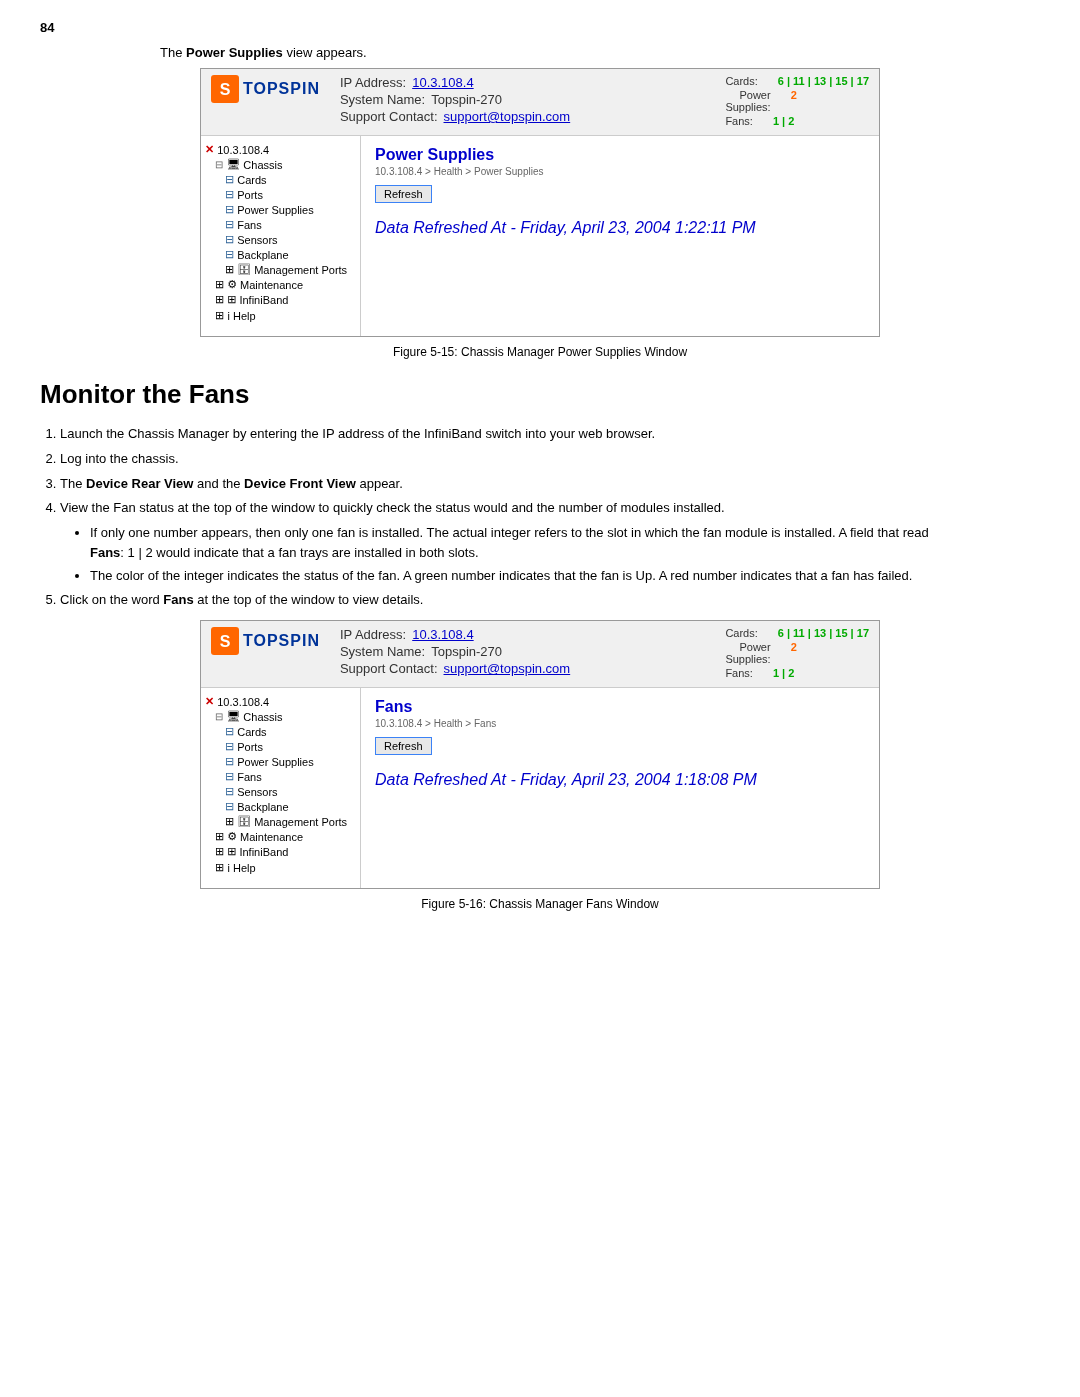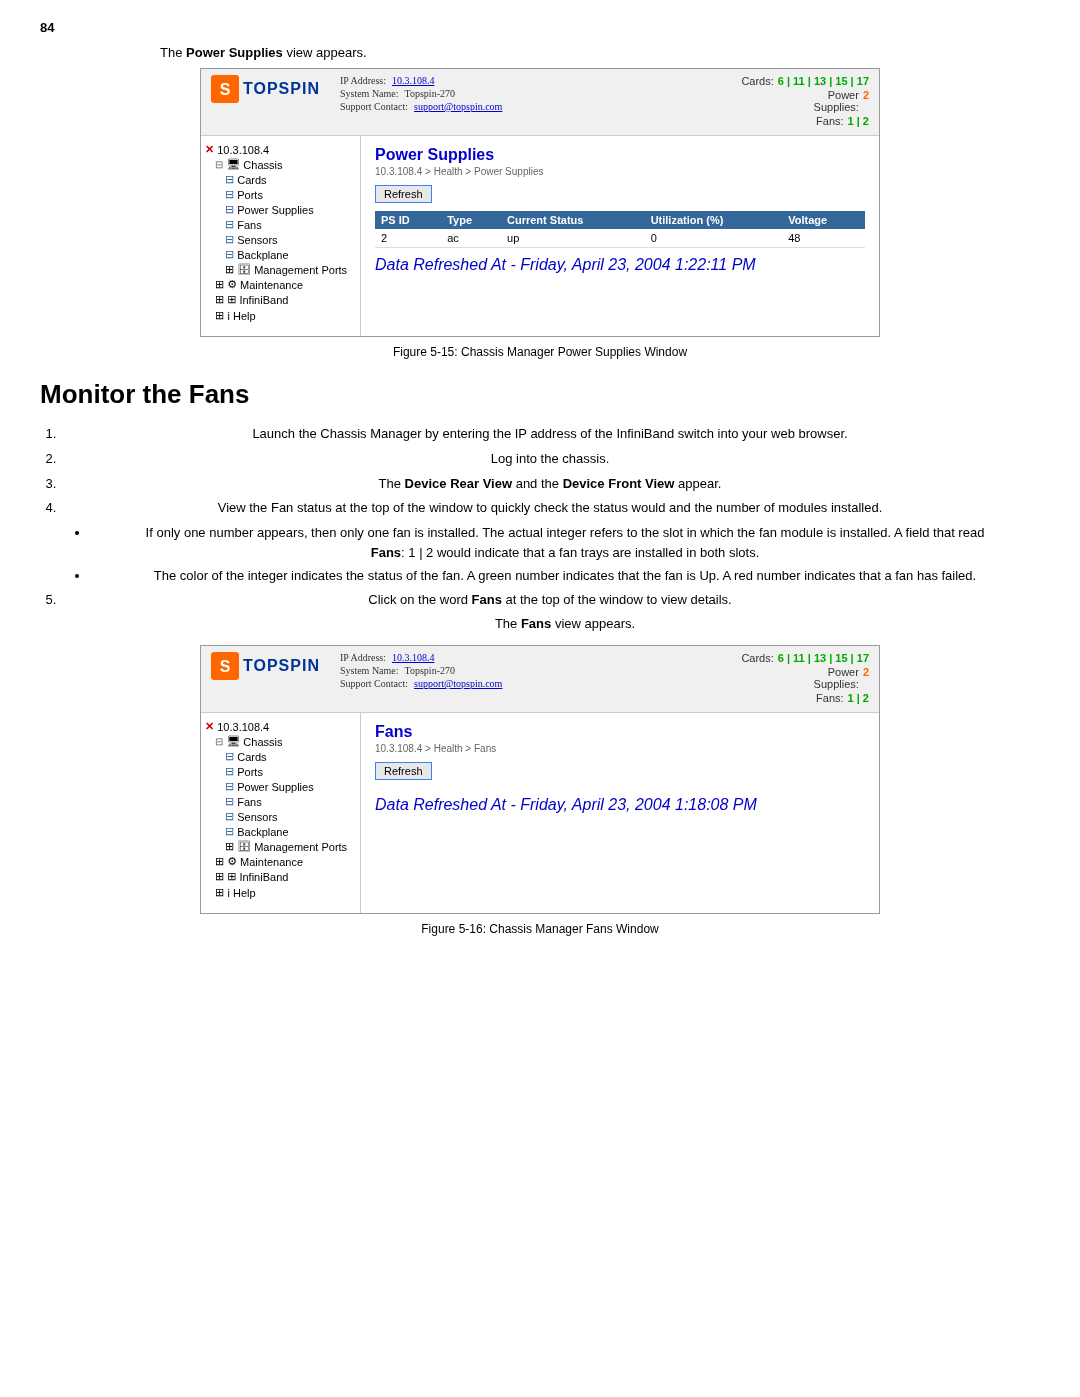--- a/index.html
+++ b/index.html
@@ -49,39 +49,38 @@
     }
     .logo-text {
       font-size: 16px;
       font-weight: bold;
       color: #003399;
       letter-spacing: 1px;
     }
     .header-info {
       flex: 1;
       padding-left: 20px;
-      font-size: 10px;
+      font-size: 13px;
       color: #333;
-      font-family: Liberation Serif, serif;
     }
     .header-info .row {
       display: flex;
       gap: 6px;
       margin-bottom: 2px;
     }
     .header-info .label { color: #333; }
     .header-info a { color: #0000cc; text-decoration: underline; }
     .header-stats {
       text-align: right;
       font-size: 11px;
     }
     .header-stats .stat-row {
       display: flex;
-      gap: 4px;
-      justify-content: flex-end;
+      gap: 20px;
+      justify-content: flex-start;
       margin-bottom: 2px;
     }
     .stat-label { color: #333; }
     .stat-value { color: #00aa00; font-weight: bold; }
     .stat-value-orange { color: #ff6600; font-weight: bold; }
     .browser-body {
       display: flex;
       min-height: 200px;
     }
     
@@ -170,21 +169,20 @@
       font-weight: bold;
       margin: 20px 0 14px;
     }
     .numbered-list {
       margin: 0 0 0 20px;
     }
     .numbered-list li {
       font-size: 13px;
       line-height: 1.6;
       margin-bottom: 4px;
-      text-align: center;
     }
     .bullet-list {
       list-style-type: disc;
       margin: 4px 0 4px 30px;
     }
     .bullet-list li {
       font-size: 13px;
       line-height: 1.5;
       margin-bottom: 4px;
     }
@@ -301,40 +299,20 @@
         <span>⊞</span>
         <span>ℹ</span>
         <span>Help</span>
       </div>
     </div>
 
     <div class="main-content">
       <div class="section-title">Power Supplies</div>
       <div class="breadcrumb">10.3.108.4 &gt; Health &gt; Power Supplies</div>
       <div class="refresh-btn">Refresh</div>
-      <table class="data-table">
-        <thead>
-          <tr>
-            <th>PS ID</th>
-            <th>Type</th>
-            <th>Current Status</th>
-            <th>Utilization (%)</th>
-            <th>Voltage</th>
-          </tr>
-        </thead>
-        <tbody>
-          <tr>
-            <td>2</td>
-            <td>ac</td>
-            <td>up</td>
-            <td>0</td>
-            <td>48</td>
-          </tr>
-        </tbody>
-      </table>
       <div class="data-refreshed">Data Refreshed At - Friday, April 23, 2004 1:22:11 PM</div>
     </div>
   </div>
 </div>
 
 <div class="figure-caption">
   <strong>Figure 5-15:</strong><span> Chassis Manager Power Supplies Window</span>
 </div>
 
 <h1 class="section-heading">Monitor the Fans</h1>
@@ -356,23 +334,20 @@
         If only one number appears, then only one fan is installed. The actual integer refers to the slot in which the fan module is installed. A field that read<br>
         <strong>Fans</strong>: 1 | 2 would indicate that a fan trays are installed in both slots.
       </li>
       <li>
         The color of the integer indicates the status of the fan. A green number indicates that the fan is Up. A red number indicates that a fan has failed.
       </li>
     </ul>
   </li>
   <li>
     <span>Click on the word <strong>Fans</strong> at the top of the window to view details.</span>
-    <div class="indent-block">
-      The <strong>Fans</strong> view appears.
-    </div>
   </li>
 </ol>
 
 <div class="browser-window" style="margin-top: 10px;">
 
   <div class="browser-header">
     <div class="topspin-logo">
       <svg class="logo-icon" viewBox="0 0 28 28">
         <rect width="28" height="28" fill="#ff6600" rx="3"></rect>
         <text x="14" y="20" text-anchor="middle" fill="white" font-size="16" font-weight="bold">S</text>

